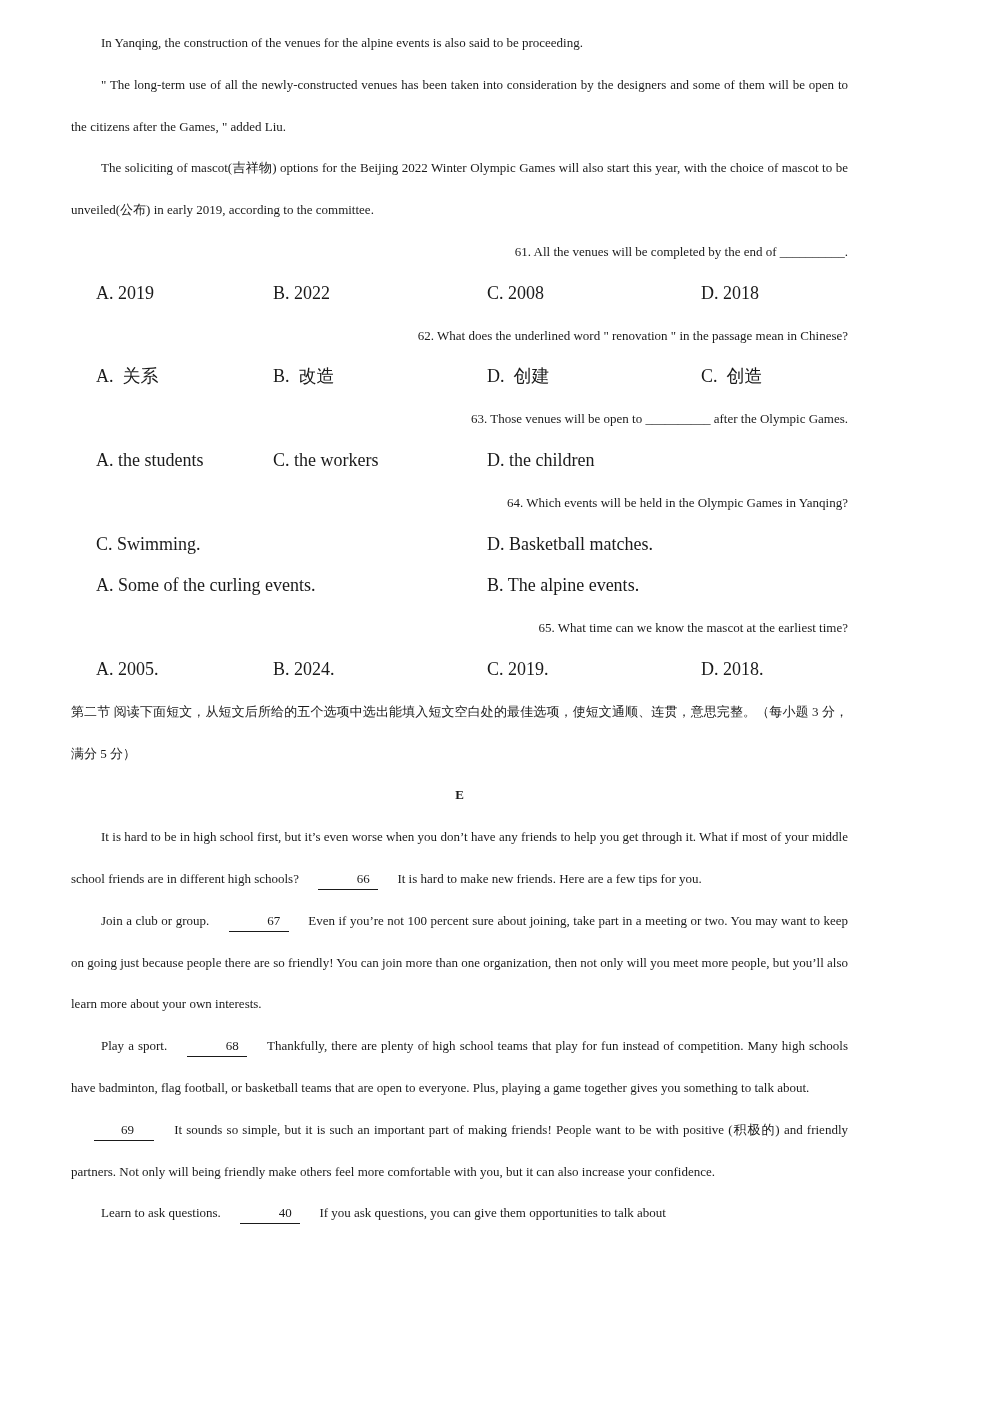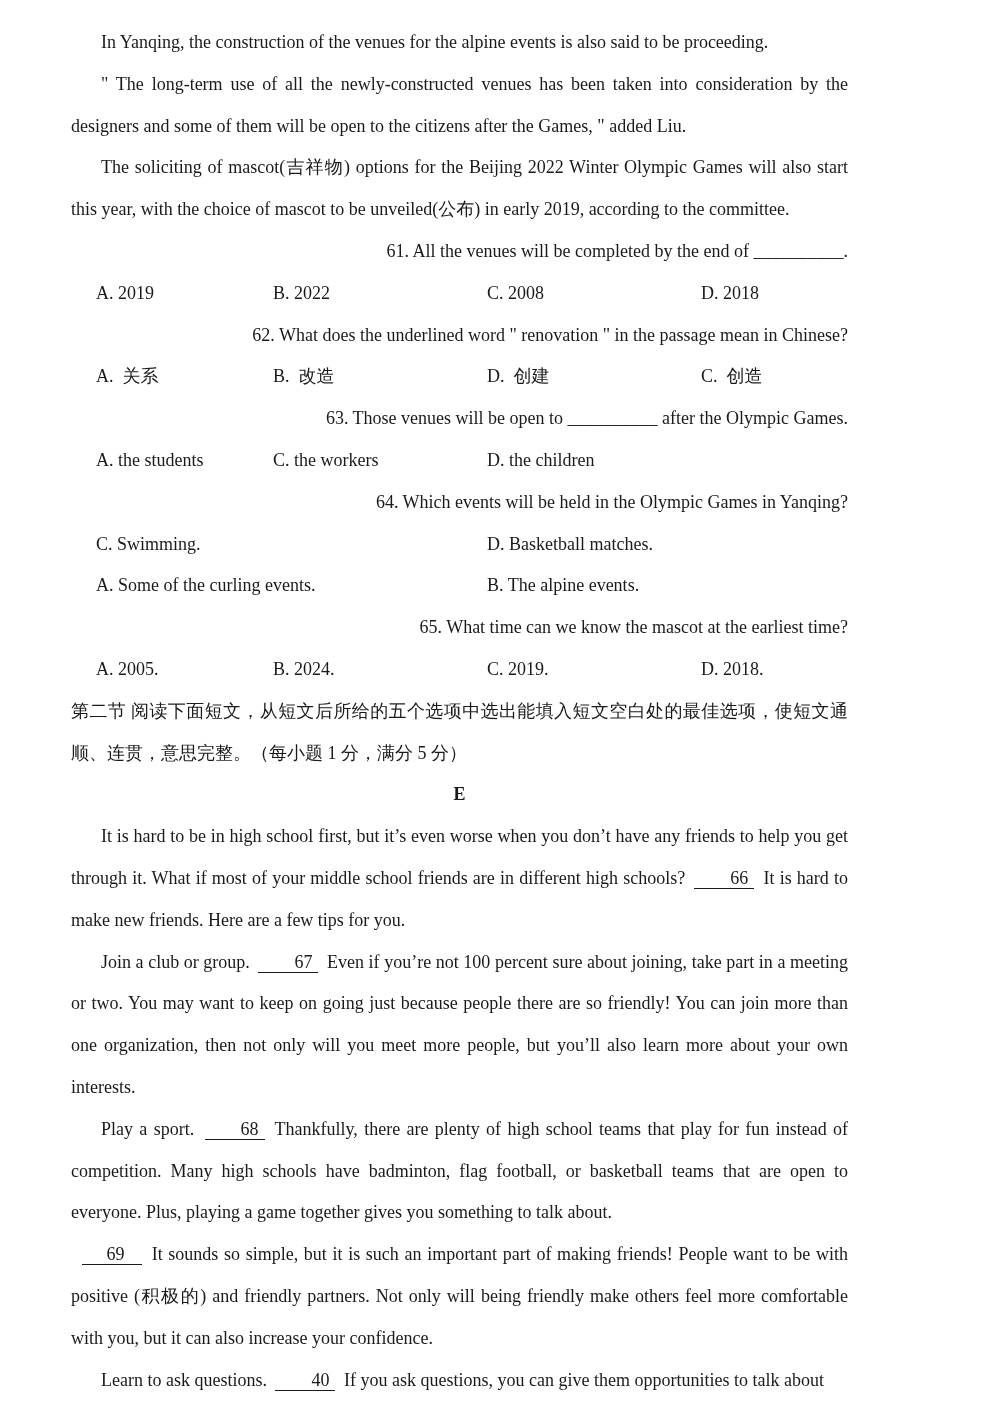--- a/index.html
+++ b/index.html
@@ -14,21 +14,21 @@
     font-family: "Liberation Serif", "DejaVu Serif", serif;
     color: #1a1a1a;
   }
   .page {
     box-sizing: border-box;
     width: 992px;
     padding: 22px 144px 0 71px;
   }
   .line {
     margin: 0;
-    font-size: 18px;
+    font-size: 13px;
     line-height: 41.8px;
     text-align: justify;
   }
   .indent { text-indent: 30px; }
   .indent-sm { text-indent: 7px; }
   .qtext { text-align: right; }
   .optrow {
     display: grid;
     padding-left: 25px;
     font-size: 18px;
@@ -39,21 +39,21 @@
   .opt { white-space: pre; text-align: left; }
   .ptitle {
     text-align: center;
     font-weight: bold;
     text-indent: 0;
   }
   .blank {
     display: inline-block;
     min-width: 52px;
     padding: 0 4px;
-    margin: 0 4px;
+    margin: 0 16px;
     text-align: center;
     border-bottom: 1.5px solid #1a1a1a;
     line-height: 20px;
   }
 </style>
 </head>
 <body>
 
 <div class="page">
   <div>
@@ -92,21 +92,21 @@
         <span class="opt">B. The alpine events.</span>
       </div>
       <p class="line qtext">65. What time can we know the mascot at the earliest time?</p>
       <div class="optrow cols4">
         <span class="opt">A. 2005.</span>
         <span class="opt">B. 2024.</span>
         <span class="opt">C. 2019.</span>
         <span class="opt">D. 2018.</span>
       </div>
     </div>
-  <p class="line">第二节 阅读下面短文，从短文后所给的五个选项中选出能填入短文空白处的最佳选项，使短文通顺、连贯，意思完整。（每小题 1 分，满分 5 分）</p>
+  <p class="line">第二节 阅读下面短文，从短文后所给的五个选项中选出能填入短文空白处的最佳选项，使短文通顺、连贯，意思完整。（每小题 3 分，满分 5 分）</p>
   <p class="line ptitle">E</p>
   <div>
       <p class="line indent">It is hard to be in high school first, but it’s even worse when you don’t have any friends to help you get through it. What if most of your middle school friends are in different high schools? <span class="blank">66</span> It is hard to make new friends. Here are a few tips for you.</p>
       <p class="line indent">Join a club or group. <span class="blank">67</span> Even if you’re not 100 percent sure about joining, take part in a meeting or two. You may want to keep on going just because people there are so friendly! You can join more than one organization, then not only will you meet more people, but you’ll also learn more about your own interests.</p>
       <p class="line indent">Play a sport. <span class="blank">68</span> Thankfully, there are plenty of high school teams that play for fun instead of competition. Many high schools have badminton, flag football, or basketball teams that are open to everyone. Plus, playing a game together gives you something to talk about.</p>
       <p class="line indent-sm"><span class="blank">69</span> It sounds so simple, but it is such an important part of making friends! People want to be with positive (积极的) and friendly partners. Not only will being friendly make others feel more comfortable with you, but it can also increase your confidence.</p>
       <p class="line indent">Learn to ask questions. <span class="blank">40</span> If you ask questions, you can give them opportunities to talk about</p>
     </div>
 </div>
 

